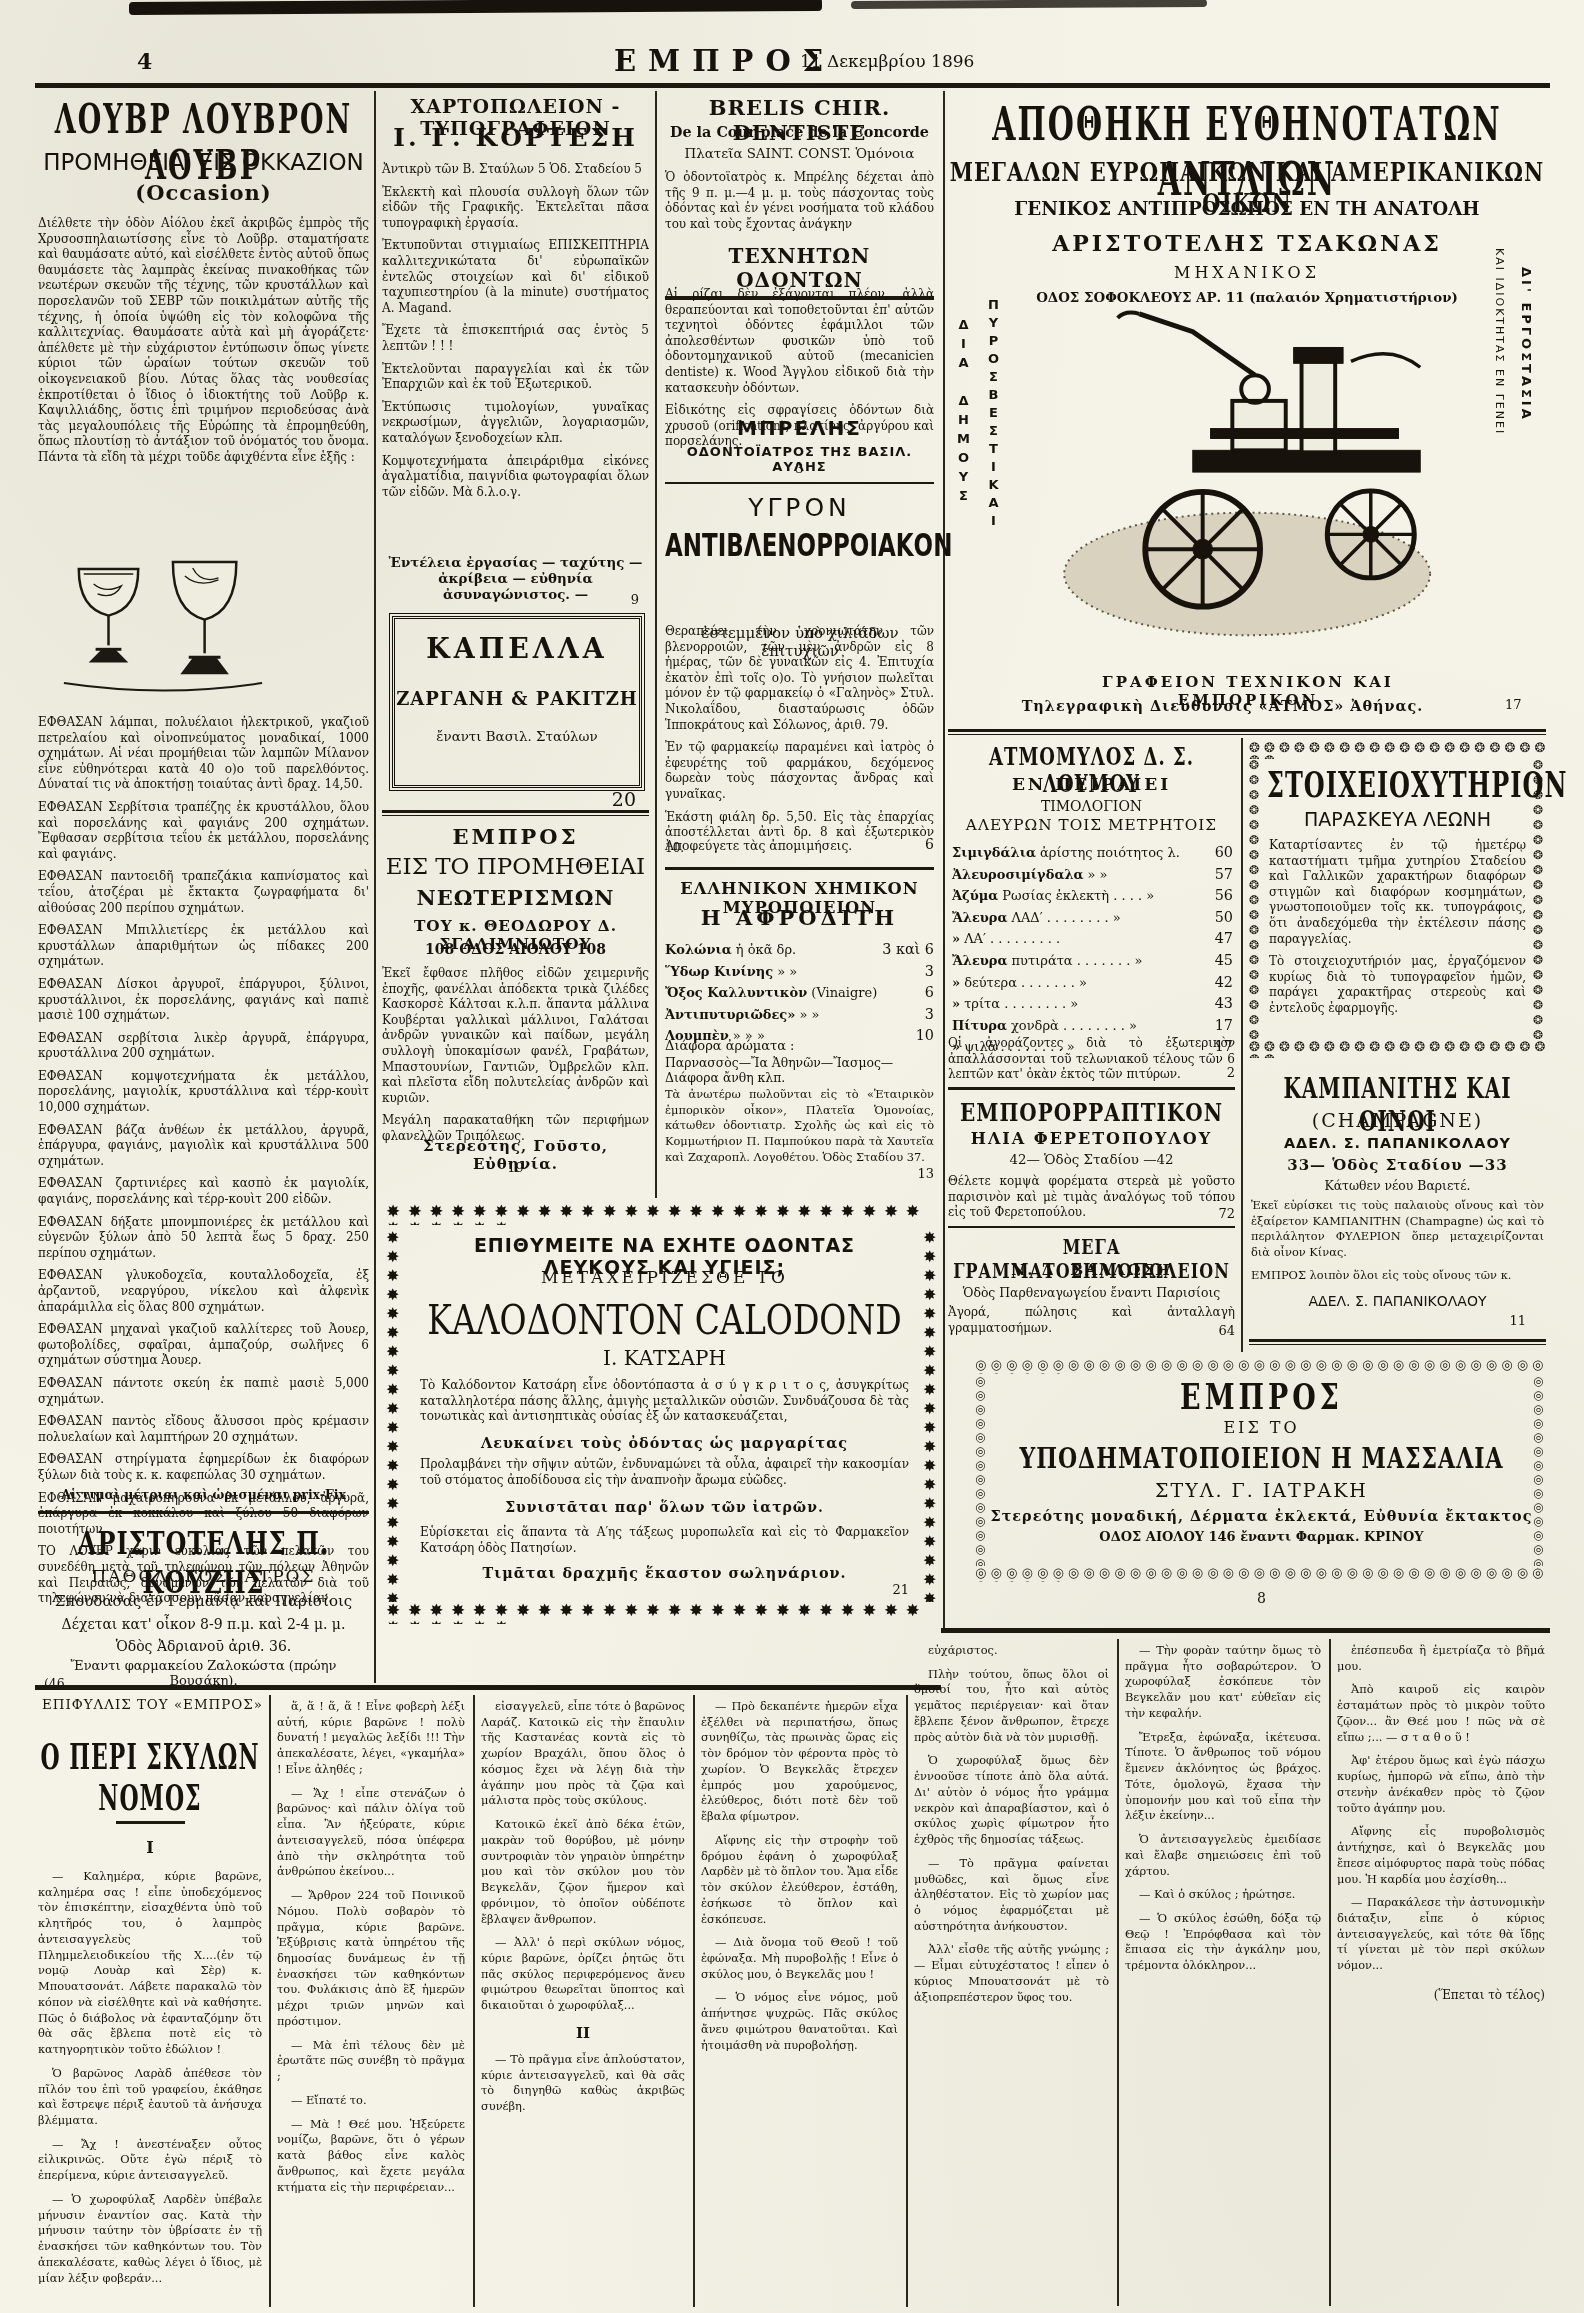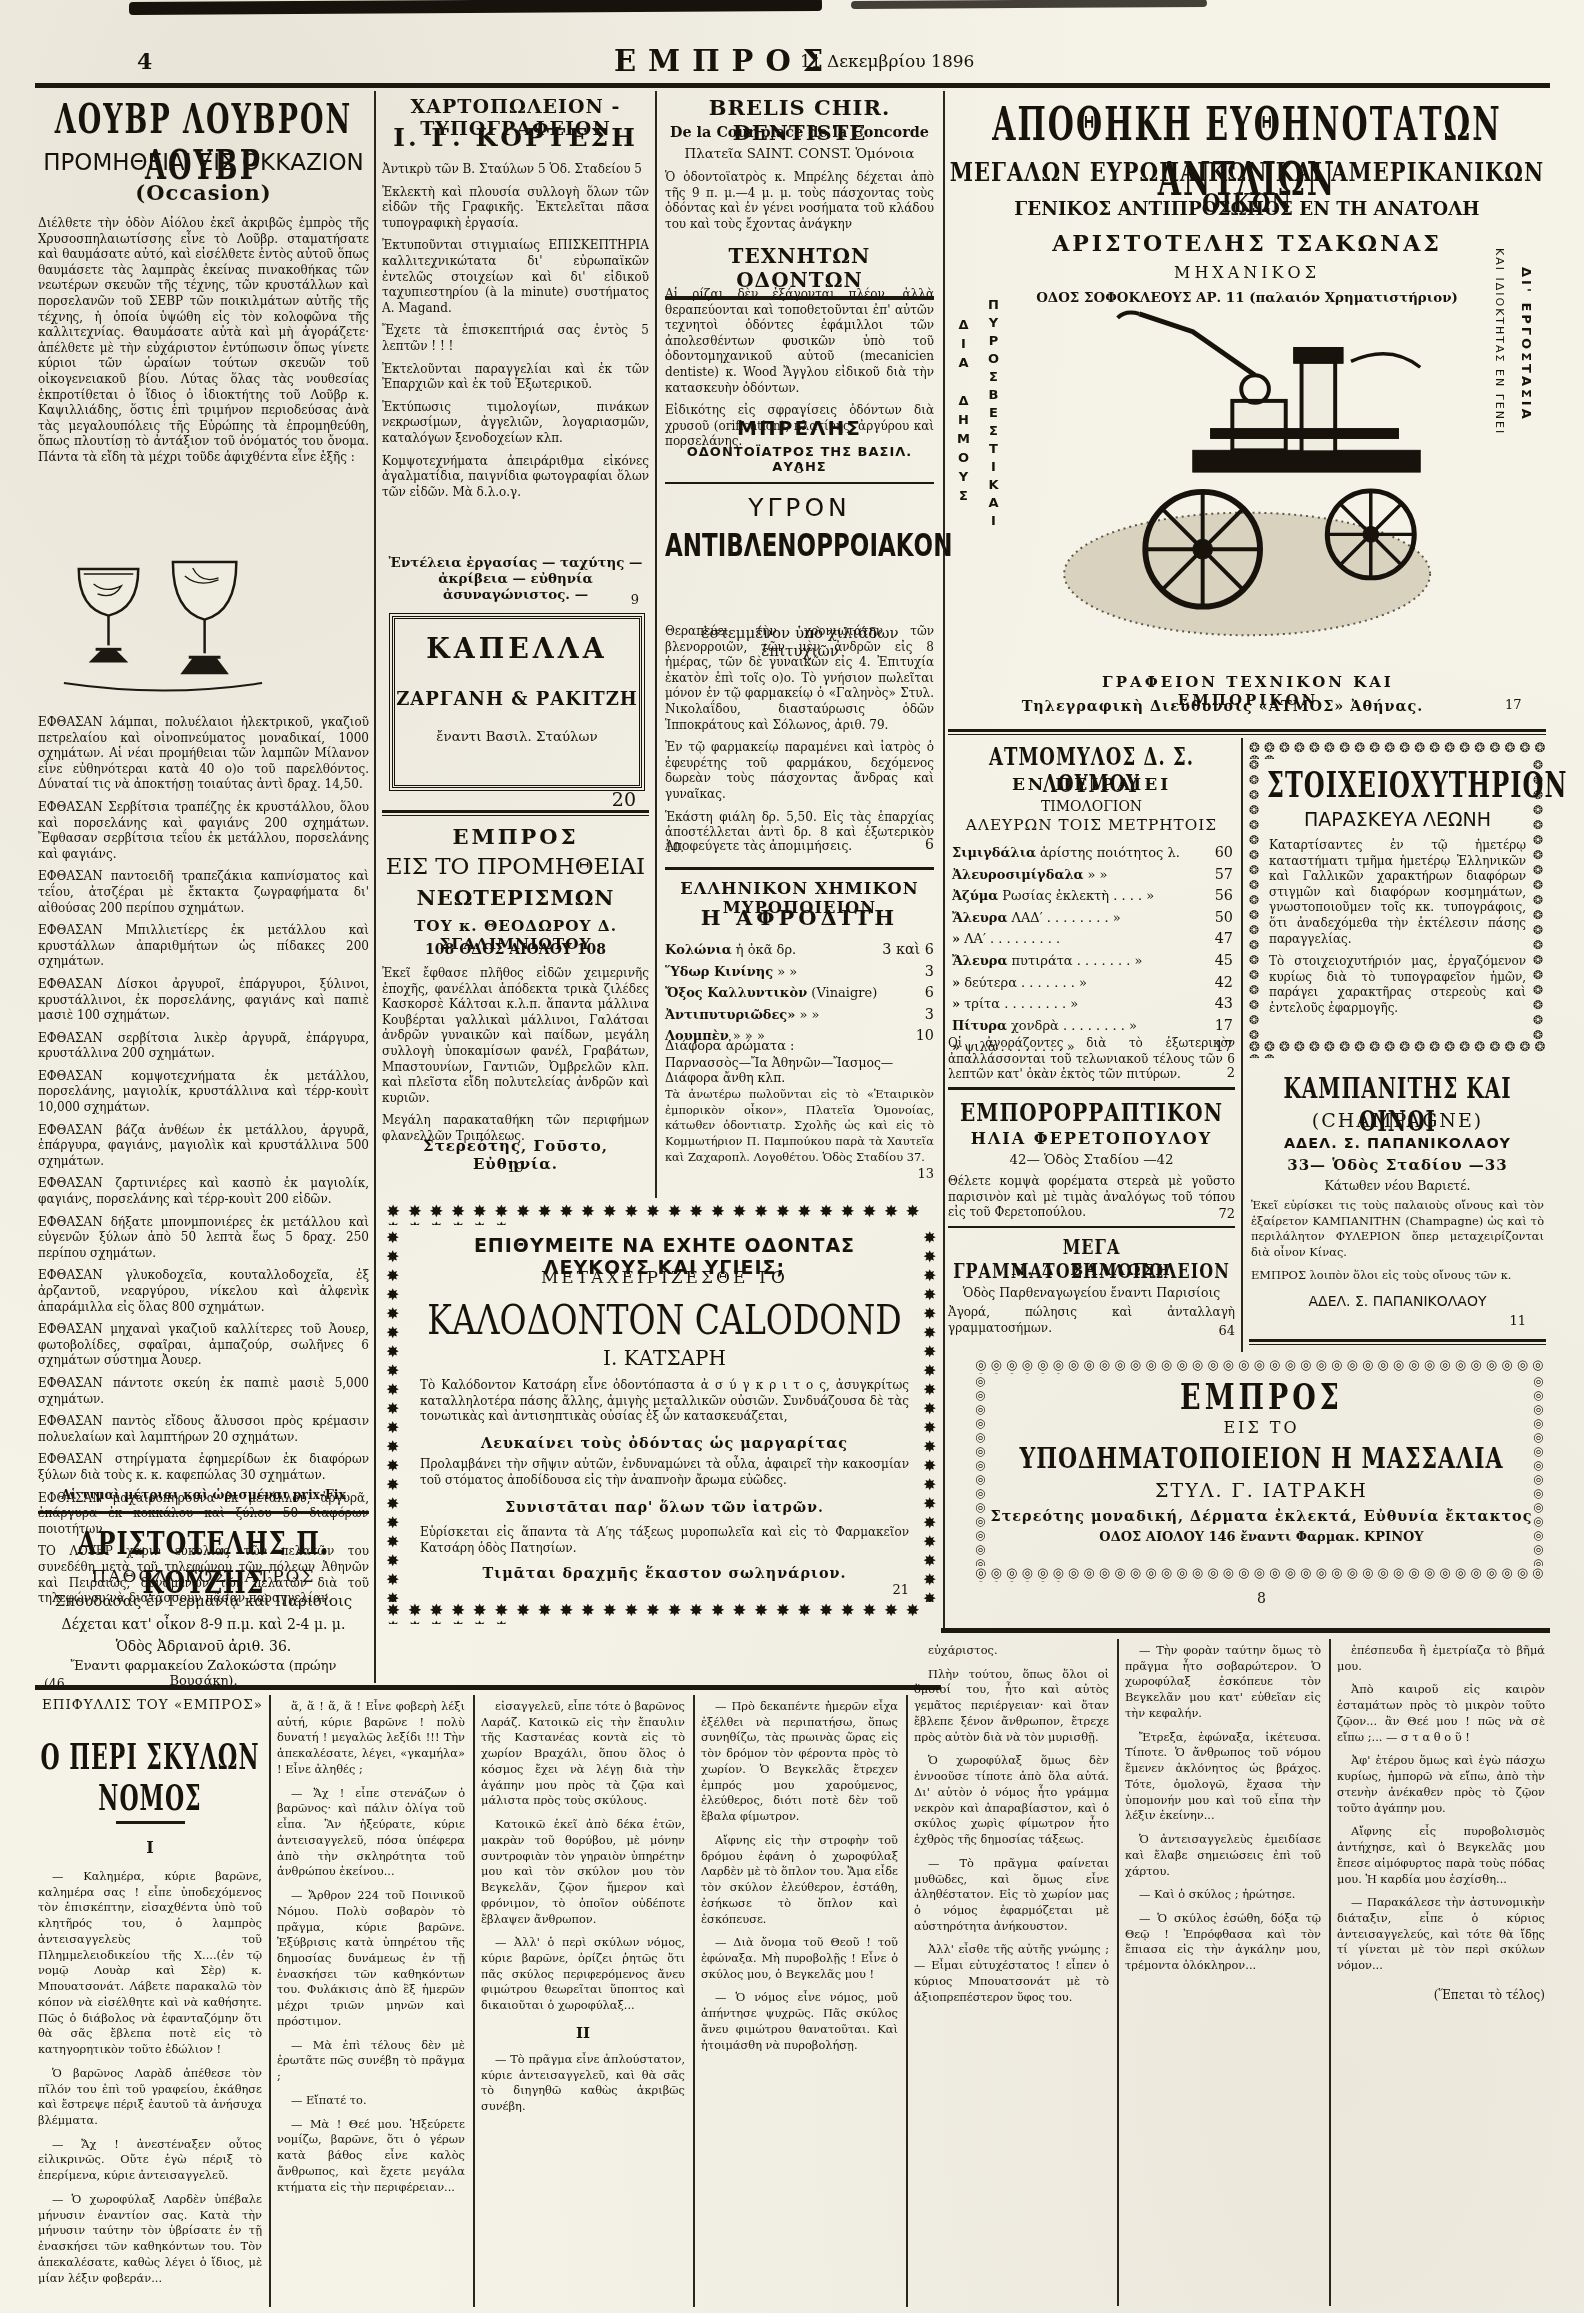--- a/index.html
+++ b/index.html
@@ -111,21 +111,21 @@
   <div class="abs" style="left:44px;top:1676px;font-size:12.4px;">(46</div>
 
   <div class="abs ctr disp" style="left:382px;top:95px;width:267px;font-size:19px;">ΧΑΡΤΟΠΩΛΕΙΟΝ - ΤΥΠΟΓΡΑΦΕΙΟΝ</div>
   <div class="abs ctr disp" style="left:382px;top:123px;width:267px;font-size:25px;letter-spacing:3px;">Ι. Γ. ΚΟΡΤΕΣΗ</div>
   <div class="abs j body12" style="left:382px;top:162px;width:267px;">
       <p>Ἀντικρὺ τῶν Β. Σταύλων 5 Ὁδ. Σταδείου 5</p>
       <p>Ἐκλεκτὴ καὶ πλουσία συλλογὴ ὅλων τῶν εἰδῶν τῆς Γραφικῆς. Ἐκτελεῖται πᾶσα τυπογραφικὴ ἐργασία.</p>
       <p>Ἐκτυποῦνται στιγμιαίως ΕΠΙΣΚΕΠΤΗΡΙΑ καλλιτεχνικώτατα δι' εὐρωπαϊκῶν ἐντελῶς στοιχείων καὶ δι' εἰδικοῦ ταχυπιεστηρίου (à la minute) συστήματος A. Magand.</p>
       <p>Ἔχετε τὰ ἐπισκεπτήριά σας ἐντὸς 5 λεπτῶν ! ! !</p>
       <p>Ἐκτελοῦνται παραγγελίαι καὶ ἐκ τῶν Ἐπαρχιῶν καὶ ἐκ τοῦ Ἐξωτερικοῦ.</p>
-      <p>Ἐκτύπωσις τιμολογίων, πινάκων νεκρωσίμων, ἀγγελιῶν, λογαριασμῶν, καταλόγων ξενοδοχείων κλπ.</p>
+      <p>Ἐκτύπωσις τιμολογίων, γυναῖκας νεκρωσίμων, ἀγγελιῶν, λογαριασμῶν, καταλόγων ξενοδοχείων κλπ.</p>
       <p>Κομψοτεχνήματα ἀπειράριθμα εἰκόνες ἀγαλματίδια, παιγνίδια φωτογραφίαι ὅλων τῶν εἰδῶν. Μὰ δ.λ.ο.γ.</p>
     </div>
   <div class="abs ctr" style="left:382px;top:554px;width:267px;font-size:13.4px;font-weight:bold;">Ἐντέλεια ἐργασίας — ταχύτης — ἀκρίβεια — εὐθηνία ἀσυναγώνιστος. —</div>
   <div class="abs rt" style="left:382px;top:592px;width:257px;font-size:13px;">9</div>
 
   <div class="abs boxdbl" style="left:392px;top:616px;width:244px;height:166px;">
     <div class="ctr disp" style="margin-top:14px;font-size:27px;letter-spacing:4px;">ΚΑΠΕΛΛΑ</div>
     <div class="ctr disp" style="margin-top:24px;font-size:18px;">ΖΑΡΓΑΝΗ &amp; ΡΑΚΙΤΖΗ</div>
     <div class="ctr" style="margin-top:20px;font-size:13.4px;">ἔναντι Βασιλ. Σταύλων</div>
   </div>
@@ -354,21 +354,21 @@
     </div>
   <div class="abs rt" style="left:948px;top:1323px;width:287px;font-size:13px;">64</div>
 
   <div class="strip" style="left:1249px;top:741px;width:297px;height:18px;font-size:13px;">❂ ❂ ❂ ❂ ❂ ❂ ❂ ❂ ❂ ❂ ❂ ❂ ❂ ❂ ❂ ❂ ❂ ❂ ❂ ❂ ❂ ❂</div>
   <div class="strip" style="left:1249px;top:1040px;width:297px;height:18px;font-size:13px;">❂ ❂ ❂ ❂ ❂ ❂ ❂ ❂ ❂ ❂ ❂ ❂ ❂ ❂ ❂ ❂ ❂ ❂ ❂ ❂ ❂ ❂</div>
   <div class="strip stripV" style="left:1249px;top:758px;width:14px;height:281px;font-size:12px;line-height:15px;">❂ ❂ ❂ ❂ ❂ ❂ ❂ ❂ ❂ ❂ ❂ ❂ ❂ ❂ ❂ ❂ ❂ ❂ ❂</div>
   <div class="strip stripV" style="left:1533px;top:758px;width:14px;height:281px;font-size:12px;line-height:15px;">❂ ❂ ❂ ❂ ❂ ❂ ❂ ❂ ❂ ❂ ❂ ❂ ❂ ❂ ❂ ❂ ❂ ❂ ❂</div>
   <div class="abs ctr disp tall" style="left:1267px;top:764px;width:261px;font-size:24px;transform:scaleY(1.45);">ΣΤΟΙΧΕΙΟΧΥΤΗΡΙΟΝ</div>
   <div class="abs ctr sans" style="left:1267px;top:808px;width:261px;font-size:19px;">ΠΑΡΑΣΚΕΥΑ ΛΕΩΝΗ</div>
   <div class="abs j body12" style="left:1269px;top:838px;width:257px;">
-      <p>Καταρτίσαντες ἐν τῷ ἡμετέρῳ καταστήματι τμῆμα ἡμετέρῳ Ἑλληνικῶν καὶ Γαλλικῶν χαρακτήρων διαφόρων στιγμῶν καὶ διαφόρων κοσμημάτων, γνωστοποιοῦμεν τοῖς κκ. τυπογράφοις, ὅτι ἀναδεχόμεθα τὴν ἐκτέλεσιν πάσης παραγγελίας.</p>
+      <p>Καταρτίσαντες ἐν τῷ ἡμετέρῳ καταστήματι τμῆμα χυτηρίου Σταδείου καὶ Γαλλικῶν χαρακτήρων διαφόρων στιγμῶν καὶ διαφόρων κοσμημάτων, γνωστοποιοῦμεν τοῖς κκ. τυπογράφοις, ὅτι ἀναδεχόμεθα τὴν ἐκτέλεσιν πάσης παραγγελίας.</p>
       <p>Τὸ στοιχειοχυτήριόν μας, ἐργαζόμενον κυρίως διὰ τὸ τυπογραφεῖον ἡμῶν, παράγει χαρακτῆρας στερεοὺς καὶ ἐντελοῦς ἐφαρμογῆς.</p>
     </div>
 
   <div class="abs ctr disp tall" style="left:1249px;top:1071px;width:297px;font-size:20px;transform:scaleY(1.4);">ΚΑΜΠΑΝΙΤΗΣ ΚΑΙ ΟΙΝΟΙ</div>
   <div class="abs ctr" style="left:1249px;top:1109px;width:297px;font-size:19px;letter-spacing:2px;">(CHAMPAGNE)</div>
   <div class="abs ctr disp sans" style="left:1249px;top:1135px;width:297px;font-size:14.4px;">ΑΔΕΛ. Σ. ΠΑΠΑΝΙΚΟΛΑΟΥ</div>
   <div class="abs ctr disp" style="left:1249px;top:1156px;width:297px;font-size:15px;">33— Ὁδὸς Σταδίου —33</div>
   <div class="abs ctr" style="left:1249px;top:1178px;width:297px;font-size:12.4px;">Κάτωθεν νέου Βαριετέ.</div>
   <div class="abs j body11" style="left:1251px;top:1198px;width:293px;">
       <p>Ἐκεῖ εὑρίσκει τις τοὺς παλαιοὺς οἴνους καὶ τὸν ἐξαίρετον ΚΑΜΠΑΝΙΤΗΝ (Champagne) ὡς καὶ τὸ περιλάλητον ΦΥΛΕΡΙΟΝ ὅπερ μεταχειρίζονται διὰ οἶνον Κίνας.</p>

